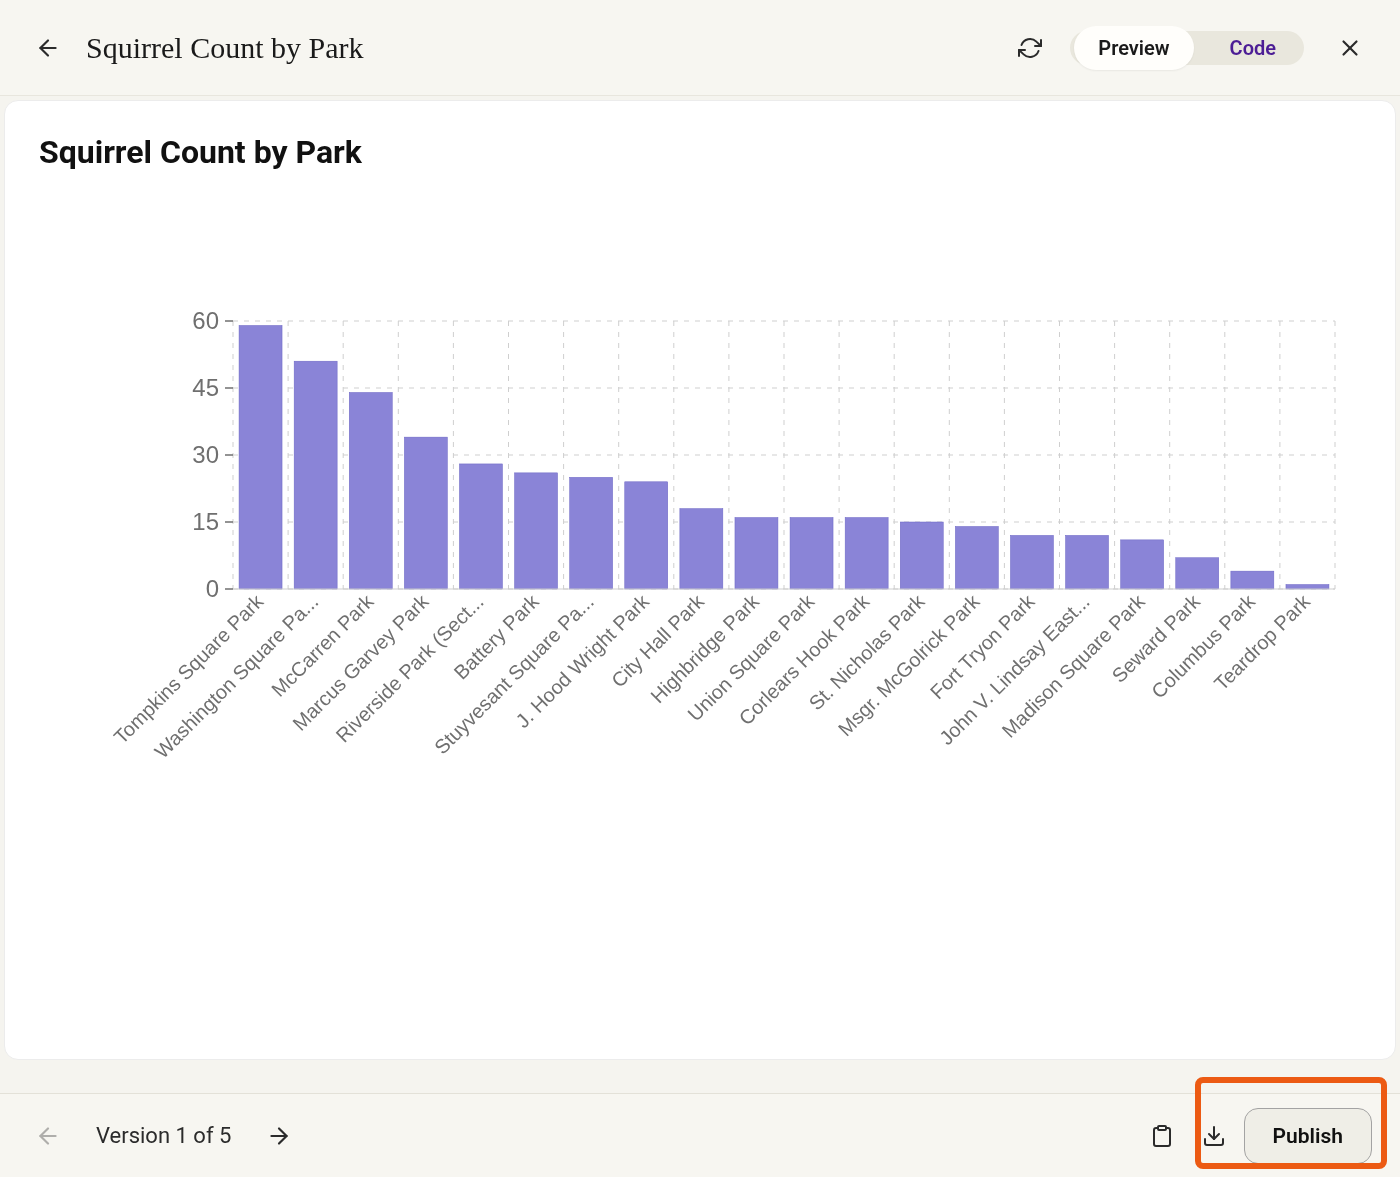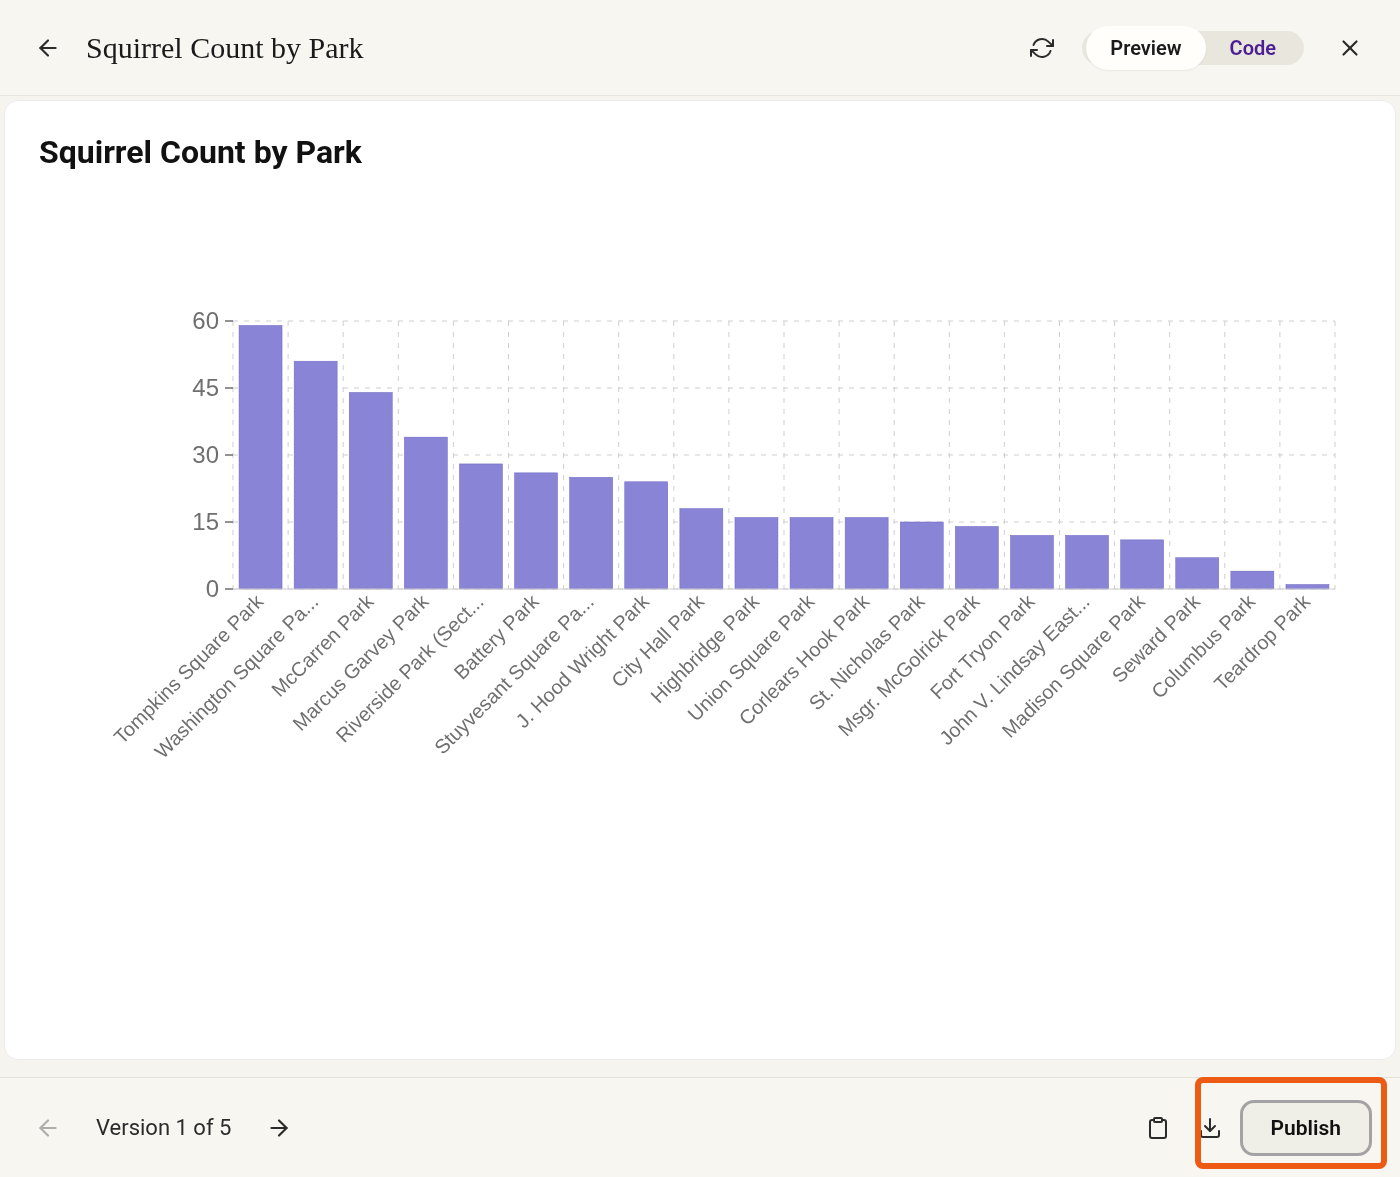--- a/index.html
+++ b/index.html
@@ -37,20 +37,21 @@
     width:44px;height:44px;display:flex;align-items:center;justify-content:center;
     cursor:pointer;border-radius:10px;margin-right:18px;
   }
   .seg {
     display:flex;
     background:#e9e7dd;
     border-radius:999px;
     padding:4px;
     height:34px;
     align-items:center;
+    gap:12px;
   }
   .seg-btn {
     padding:0 24px;
     height:44px;
     display:flex;align-items:center;justify-content:center;
     font-size:20px;
     border-radius:999px;
     cursor:pointer;
     color:#4c1d95;
     font-weight:600;
@@ -84,41 +85,41 @@
     position:absolute;
     left: 48px;
     right: 40px;
     top: 120px;
     bottom: 30px;
   }
   
   .footer {
     position:absolute;
     left:0;right:0;bottom:0;
-    height:100px;
+    height:84px;
     border-top:1px solid #e3e1d8;
     background:#f7f6f1;
     display:flex;
     align-items:center;
     padding:0 28px;
   }
   .ft-nav {
     width:40px;height:40px;display:flex;align-items:center;justify-content:center;
     border-radius:8px;cursor:pointer;
   }
   .ft-nav.disabled { opacity:.35; cursor:default; }
   .ft-version { font-size:22px; margin:0 28px; color:#2b2b2b;}
   .ft-spacer { flex:1; }
   .ft-icon {
     width:44px;height:44px;display:flex;align-items:center;justify-content:center;
     cursor:pointer;border-radius:8px;margin-right:8px;
   }
   .ft-publish {
     background:#efeee7;
-    border:3px solid #a3a3a3;
+    border:1px solid #a3a3a3;
     border-radius:14px;
     padding:0 28px;
     height:56px;
     display:flex;align-items:center;justify-content:center;
     font-size:21px;font-weight:600;
     cursor:pointer;
   }
   .highlight-box {
     position:absolute;
     border:6px solid #ec5a13;

